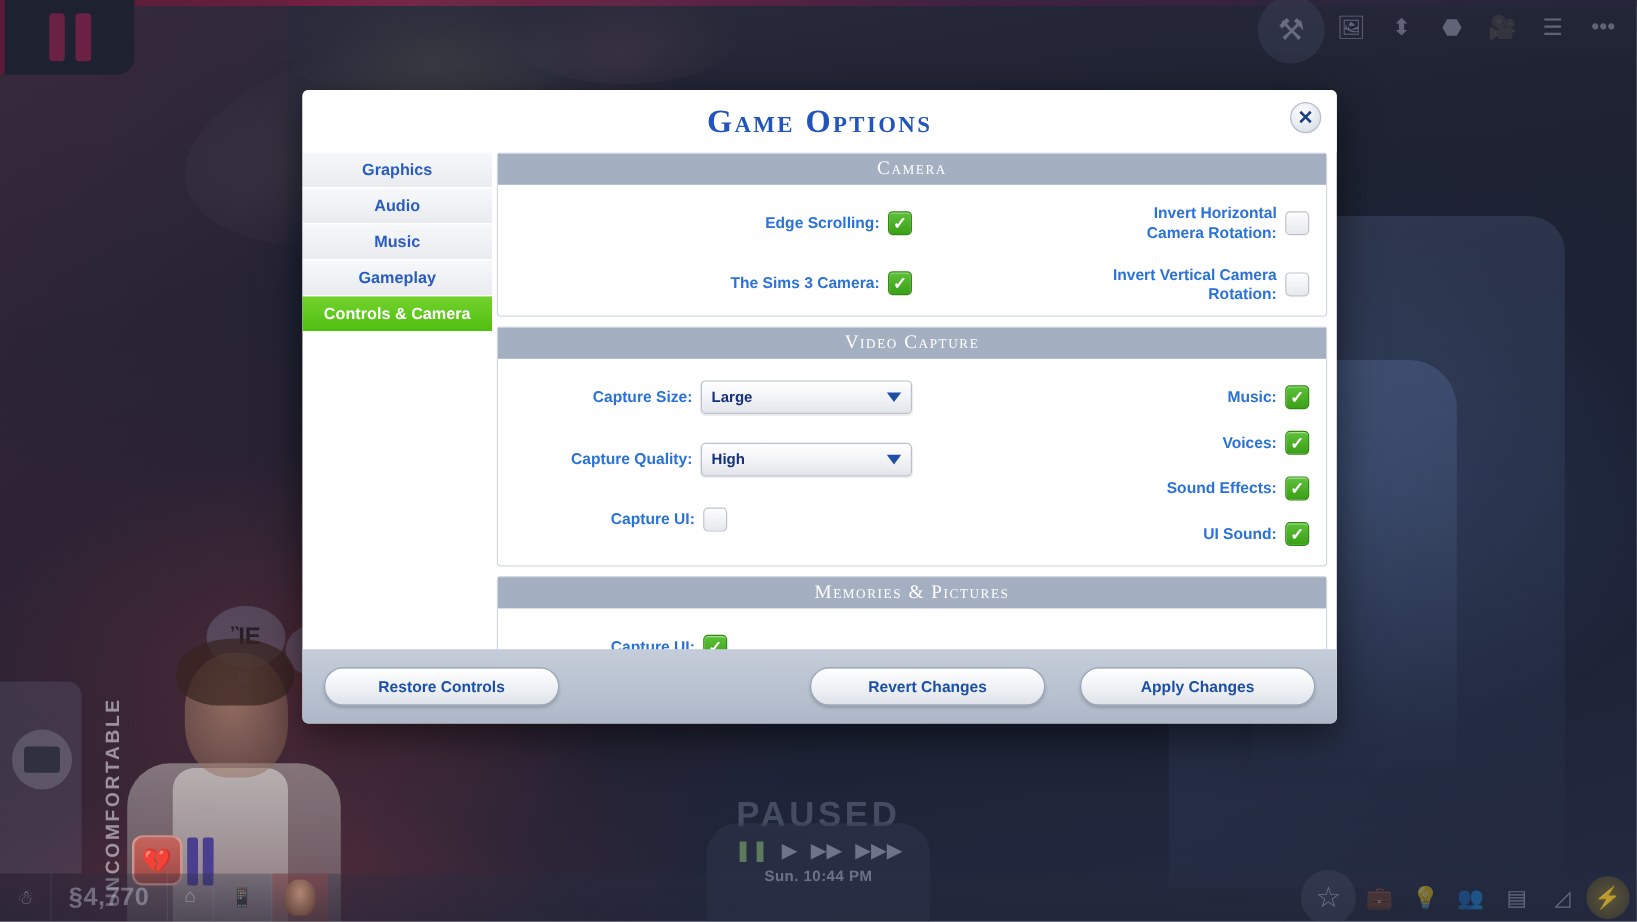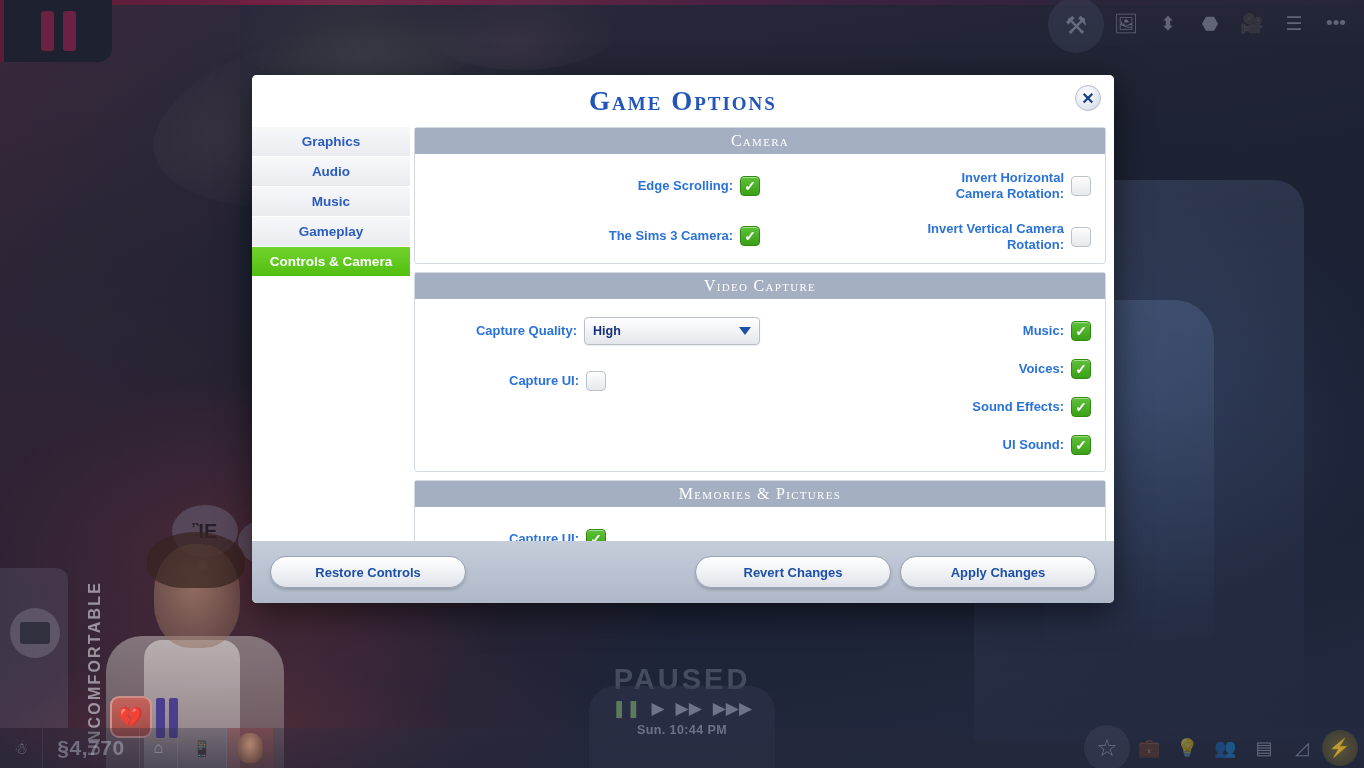--- a/index.html
+++ b/index.html
@@ -440,21 +440,21 @@
     border: 1px solid #9aa4b4;
     background: linear-gradient(180deg, #ffffff 0%, #f0f2f5 50%, #dfe3ea 100%);
     display: flex; align-items: center; justify-content: center;
     font-size: 13px;
     font-weight: bold;
     color: #1c4fa8;
     cursor: pointer;
     box-shadow: 0 2px 3px rgba(0,0,0,0.18);
   }
   #btn-restore-defaults { width: 196px; }
-  #footer-right-group { margin-left: auto; display: flex; gap: 9px; }
+  #footer-right-group { margin-left: auto; display: flex; gap: 29px; }
   #btn-revert-changes { width: 196px; }
   #btn-apply-changes { width: 196px; }
 </style>
 </head>
 <body>
 
 <div id="game-bg">
   <div id="bg-top-strip"></div>
   <div class="bg-shape" id="bg-wall-left"></div>
   <div class="bg-shape" id="bg-floor"></div>
@@ -586,20 +586,27 @@
               <span class="checkbox off"></span>
             </div>
           </div>
         </div>
       </div>
 
       <div class="section" style="height:200px;">
         <div class="section-header">Video Capture</div>
         <div class="section-body">
           <div class="col col-left">
+            <div class="opt-row right-align" style="margin-bottom:20px;">
+              <span class="opt-label">Capture Size:</span>
+              <span class="dropdown">
+                <span class="dropdown-value">Large</span>
+                <span class="dropdown-arrow"></span>
+              </span>
+            </div>
             <div class="opt-row right-align" style="margin-bottom:18px;">
               <span class="opt-label">Capture Quality:</span>
               <span class="dropdown">
                 <span class="dropdown-value">High</span>
                 <span class="dropdown-arrow"></span>
               </span>
             </div>
             <div class="opt-row" style="justify-content:flex-start; padding-left:80px;">
               <span class="opt-label">Capture UI:</span>
               <span class="checkbox off"></span>

